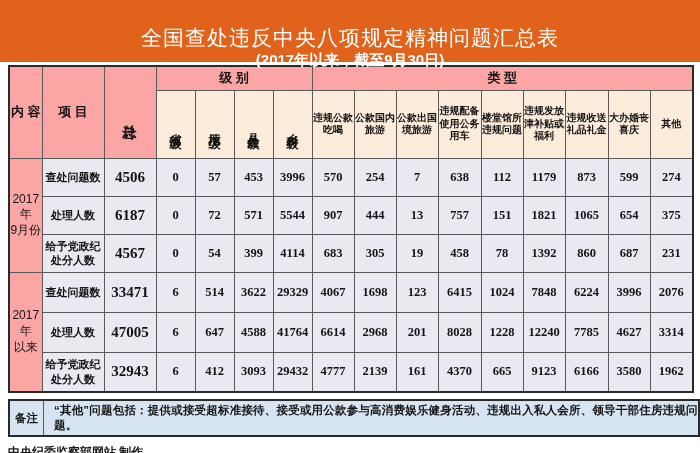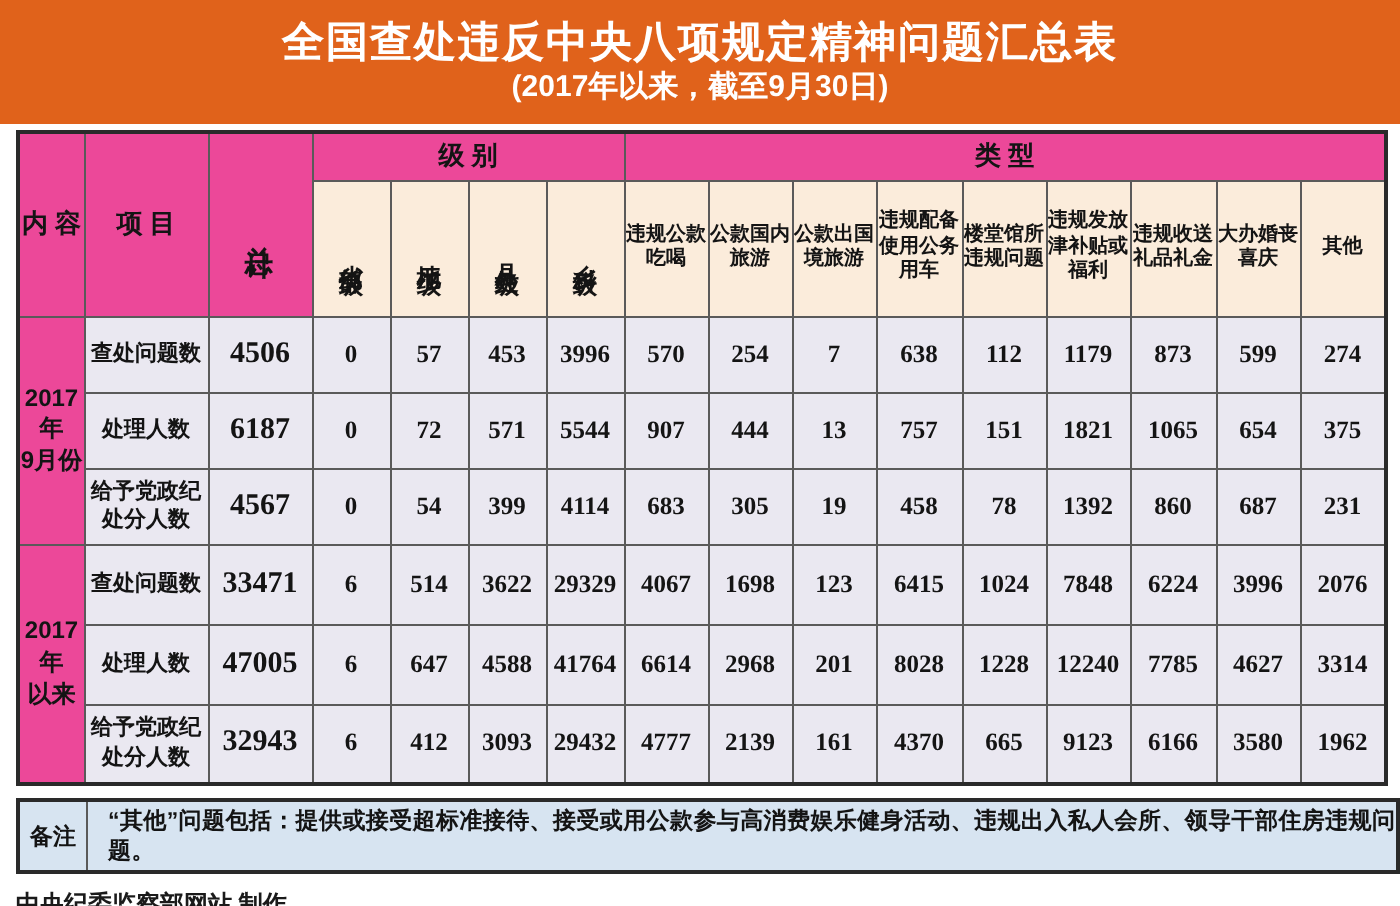--- a/index.html
+++ b/index.html
@@ -5,48 +5,48 @@
   html,body{margin:0;padding:0;}
   body{
     width:700px;height:453px;background:#ffffff;overflow:hidden;
     font-family:"Liberation Sans","DejaVu Sans",sans-serif;
     -webkit-font-smoothing:antialiased;
   }
   
   .title-band{
     width:700px;height:62px;background:#e0621b;color:#ffffff;text-align:center;
   }
-  .title-main{font-size:21px;font-weight:700;letter-spacing:1px;padding-top:9px;line-height:1.25;}
+  .title-main{font-size:21px;font-weight:400;letter-spacing:1px;padding-top:25px;line-height:1.25;}
   .title-sub{font-size:15px;font-weight:700;line-height:1.2;}
   
   .table-wrap{margin:3px 8px 0 8px;}
   table.main{
     width:684px;border-collapse:collapse;table-layout:fixed;
     border:2px solid #2a2a2a;
   }
   table.main th,table.main td{
     border:1px solid #5a5a5a;text-align:center;vertical-align:middle;
     padding:0;color:#141414;overflow:hidden;
   }
   tr.group-row{height:24px;}
   tr.sub-row{height:68px;}
   tr.data-row{height:38px;}
   tr.data-row2{height:40px;}
-  .peach{background:#ec4899;}
+  .peach{background:#fca5a5;}
   .cream{background:#fbecdb;}
   .lav{background:#eae8f1;}
   .hdr{font-size:13px;font-weight:700;}
   .vspan{
     writing-mode:vertical-rl;text-orientation:upright;
     display:inline-block;font-weight:700;letter-spacing:2px;line-height:1;
   }
   .vspan.total{font-size:14px;}
   .vspan.lvl{font-size:12px;}
   th.type-h{font-size:10px;font-weight:700;line-height:1.25;padding:0 1px;}
-  td.period{font-size:12px;font-weight:700;line-height:1.3;}
+  td.period{font-size:12px;font-weight:400;line-height:1.3;}
   td.rlabel{font-size:11px;font-weight:700;line-height:1.3;padding:0 2px;}
   td.totv{font-family:"Liberation Serif","DejaVu Serif",serif;font-size:15px;font-weight:700;}
   td.num{font-family:"Liberation Serif","DejaVu Serif",serif;font-size:12.5px;font-weight:700;}
   
   .note-row{
     margin:6px 8px 0 8px;width:692px;box-sizing:border-box;
     display:flex;border:2px solid #2a2a2a;background:#d7e4f1;height:38px;
   }
   .note-label{
     width:33px;border-right:1px solid #5a5a5a;display:flex;align-items:center;justify-content:center;

